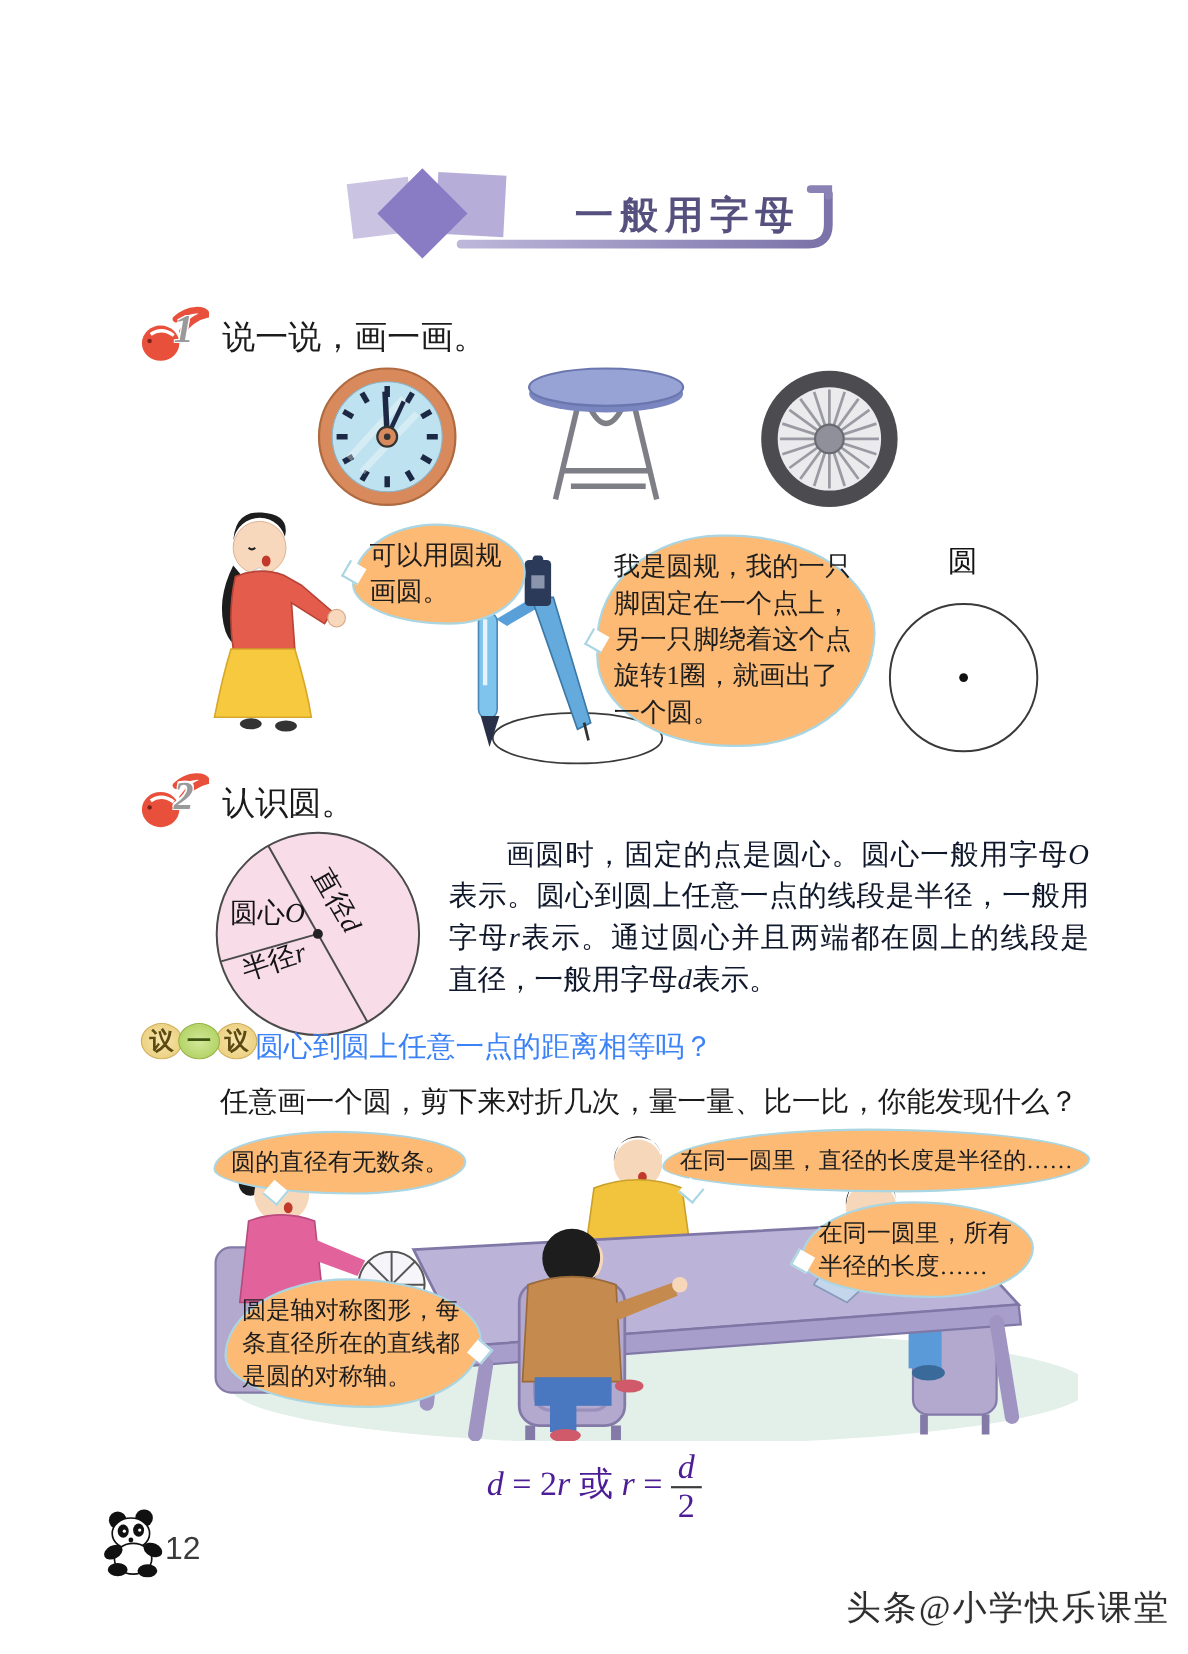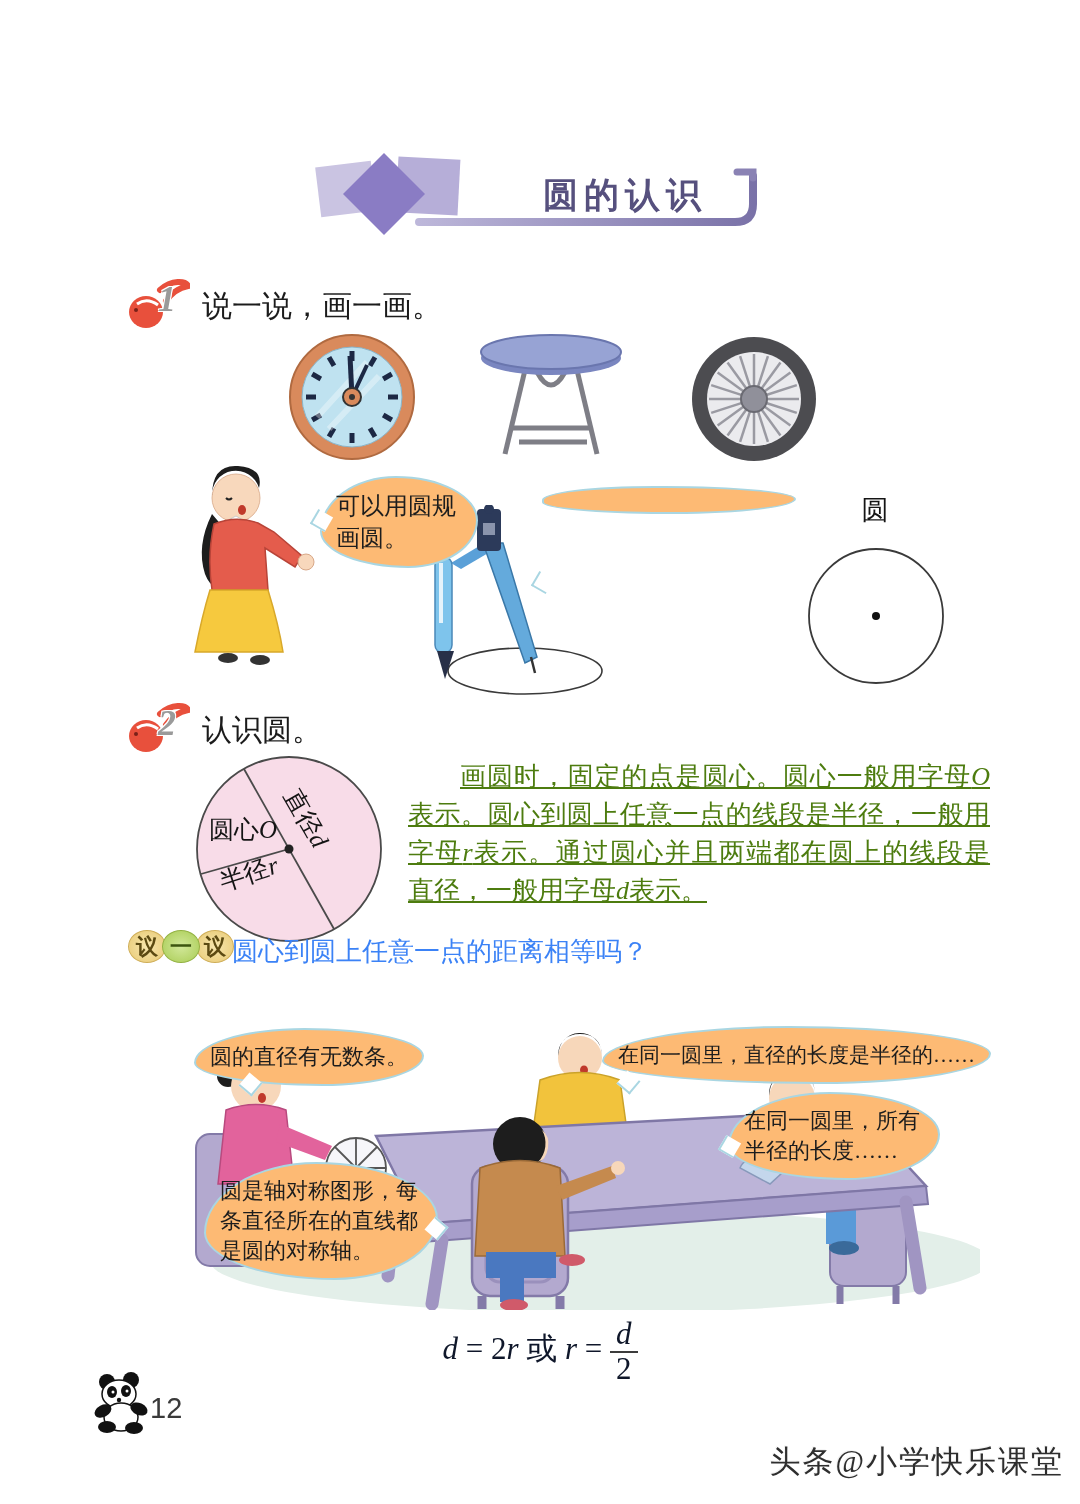--- a/index.html
+++ b/index.html
@@ -22,33 +22,33 @@
   .bubble{position:absolute;background:#fdba74;border:2px solid #a9d6e2;color:#1d1d1d;
           font-size:22px;line-height:30px;padding:12px 14px;
           border-radius:48% 52% 44% 56% / 60% 48% 52% 40%;z-index:6;}
   .bubble .tail{position:absolute;width:15px;height:15px;background:#fff;
           border-bottom:2px solid #a9d6e2;border-right:2px solid #a9d6e2;z-index:5;}
 
   
   .diag-label{position:absolute;font-size:25px;color:#141414;white-space:nowrap;}
 
   .para{position:absolute;left:408px;top:758px;width:582px;font-size:26px;line-height:38px;
-        text-indent:52px;color:#4d7c0f;text-align:justify;text-decoration:underline;}
+        text-indent:52px;color:#0f172a;text-align:justify;}
 
   .badge{position:absolute;left:128px;top:930px;display:flex;align-items:center;gap:2px;}
   .badge .oval{width:36px;height:31px;border-radius:50%;display:flex;align-items:center;justify-content:center;
         font-size:22px;font-weight:bold;}
   .oval.y{background:radial-gradient(#f7e6ae,#e8c973);color:#5c4a12;border:1px solid #cfae58;}
   .oval.g{background:radial-gradient(#d2e89a,#a9cc54);color:#3d5510;border:1px solid #93b242;margin:0 -6px;z-index:1;}
 
   .question{position:absolute;left:232px;top:934px;font-size:26px;color:#3b82f6;white-space:nowrap;}
   .activity{position:absolute;left:200px;top:984px;font-size:26px;color:#1b1b1b;white-space:nowrap;}
 
   .formula{position:absolute;left:390px;top:1318px;width:300px;text-align:center;
-           font-size:31px;color:#0f172a;}
+           font-size:31px;color:#4c1d95;}
   .formula .frac{display:inline-flex;flex-direction:column;vertical-align:middle;line-height:1.05;}
   .formula .frac .num{border-bottom:2px solid #3c3c3c;padding:0 6px;}
 
   .pagenum{position:absolute;left:150px;top:1392px;font-size:29px;color:#3a3a3a;
            font-family:"Liberation Sans","DejaVu Sans",sans-serif;}
   .watermark{position:absolute;right:16px;top:1441px;font-size:31px;font-weight:normal;color:#2e2e2e;
            letter-spacing:2px;text-shadow:1.5px 1.5px 0 #ffffff,-1px -1px 0 #f3f3f3;}
   .circle-caption{position:absolute;left:830px;top:492px;width:90px;text-align:center;font-size:27px;color:#141414;}
 </style>
 </head>
@@ -62,21 +62,21 @@
   <svg class="abs" style="left:415px;top:160px;" width="350" height="76" viewBox="0 0 350 76">
     <defs>
       <linearGradient id="brk" x1="0" y1="0" x2="1" y2="0">
         <stop offset="0" stop-color="#bdb7da"></stop>
           <stop offset="1" stop-color="#7a72a8"></stop>
       </linearGradient>
     </defs>
     <path d="M4,62 H320 Q338,62 338,44 V16" fill="none" stroke="url(#brk)" stroke-width="8" stroke-linecap="round"></path>
     <path d="M322,12 H338 V18" fill="none" stroke="#8a82b4" stroke-width="7" stroke-linecap="round"></path>
   </svg>
-  <div class="hdr-title">圆的认识</div>
+  <div class="hdr-title">一般用字母</div>
 
   <svg class="abs" style="left:126px;top:278px;" width="64" height="56" viewBox="0 0 64 56">
     <path d="M34,12 C46,1 60,3 62,8 C52,10 44,17 40,23" fill="none" stroke="#e8503c" stroke-width="6" stroke-linecap="round"></path>
     <ellipse cx="20" cy="34" rx="17" ry="16" fill="#e8503c"></ellipse>
     <path d="M11,26 q10,-7 21,1" stroke="#ffffff" stroke-width="3" fill="none"></path>
     <circle cx="10" cy="32" r="2" fill="#7a2018"></circle>
   </svg>
   <div class="snail-num" style="left:158px;top:278px;">1</div>
   <div class="sec-head" style="left:202px;top:286px;">说一说，画一画。</div>
 
@@ -160,20 +160,21 @@
     <rect x="14" y="58" width="4" height="60" fill="#ffffff" opacity="0.8"></rect>
     <polygon points="12,146 29,146 20,174" fill="#283048"></polygon>
     <polygon points="58,38 78,38 112,152 100,158" fill="#64aadc" stroke="#3a78a8" stroke-width="1.5"></polygon>
     <line x1="106" y1="152" x2="110" y2="168" stroke="#333" stroke-width="2.5"></line>
     <rect x="52" y="4" width="24" height="42" rx="4" fill="#2c3a5a"></rect>
     <circle cx="64" cy="4" r="5" fill="#2c3a5a"></circle>
     <rect x="58" y="18" width="12" height="12" fill="#8a94ac"></rect>
   </svg>
 
   <div class="bubble" style="left:542px;top:486px;width:222px;font-size:24px;line-height:33px;border-radius:46% 54% 50% 50% / 52% 48% 56% 44%;">
+    <span>我是圆规，我的一只脚固定在一个点上，另一只脚绕着这个点旋转1圈，就画出了一个圆。</span>
     <span class="tail" style="left:-10px;top:86px;transform:rotate(120deg);"></span>
   </div>
 
   <div class="circle-caption">圆</div>
   <svg class="abs" style="left:800px;top:528px;" width="152" height="168" viewBox="0 0 152 168">
     <circle cx="76" cy="88" r="67" fill="#ffffff" stroke="#3a3a3a" stroke-width="1.8"></circle>
     <circle cx="76" cy="88" r="4" fill="#111"></circle>
   </svg>
 
   <svg class="abs" style="left:126px;top:702px;" width="64" height="56" viewBox="0 0 64 56">
@@ -206,20 +207,21 @@
   <div class="para">
     <span>画圆时，固定的点是圆心。圆心一般用字母</span><span class="var">O</span><span>表示。圆心到圆上任意一点的线段是半径，一般用字母</span><span class="var">r</span><span>表示。通过圆心并且两端都在圆上的线段是直径，一般用字母</span><span class="var">d</span><span>表示。</span>
   </div>
 
   <div class="badge">
     <span class="oval y">议</span>
     <span class="oval g">一</span>
     <span class="oval y">议</span>
   </div>
   <div class="question">圆心到圆上任意一点的距离相等吗？</div>
+  <div class="activity">任意画一个圆，剪下来对折几次，量一量、比一比，你能发现什么？</div>
 
   <svg class="abs" style="left:180px;top:1018px;" width="800" height="292" viewBox="0 0 800 292">
     <ellipse cx="420" cy="243" rx="390" ry="52" fill="#e3efe9"></ellipse>
     <g>
       <rect x="16" y="116" width="72" height="132" rx="14" fill="#b3a9cf" stroke="#837aa8" stroke-width="2"></rect>
     </g>
     <g>
       <rect x="650" y="116" width="76" height="152" rx="14" fill="#b3a9cf" stroke="#837aa8" stroke-width="2"></rect>
       <path d="M660,268 v18 M716,268 v18" stroke="#837aa8" stroke-width="7"></path>
     </g>

